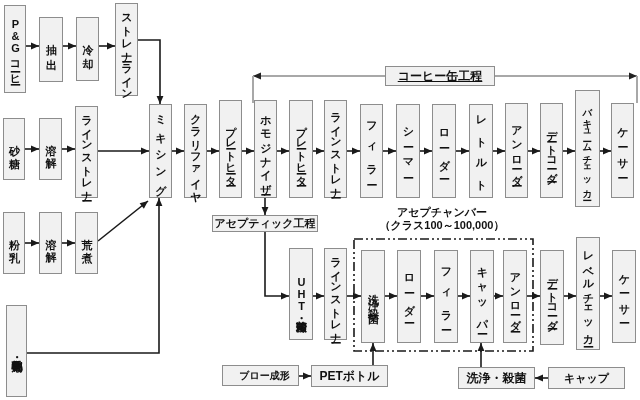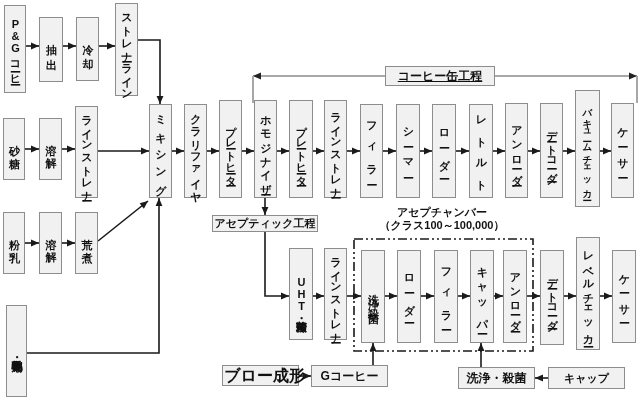--- a/index.html
+++ b/index.html
@@ -222,24 +222,24 @@
     <div class="node v" style="left: 612px; top: 250px; width: 24px; height: 93px;">
       <span style="font-size: 11px; letter-spacing: 8.8px;">ケーサー</span>
     </div>
     <div class="node h" style="left: 385px; top: 66px; width: 110px; height: 20px;">
       <span style="font-size: 12px; text-decoration: underline;">コーヒー缶工程</span>
     </div>
     <div class="node h" style="left: 212px; top: 215px; width: 106px; height: 17px;">
       <span style="font-size: 11px;">アセプティック工程</span>
     </div>
     <div class="node h" style="left: 222px; top: 365px; width: 77px; height: 21px;">
-      <span style="font-size: 16px; margin-left: 8px;">ブロー成形</span>
+      <span style="font-size: 10px; margin-left: 8px;">ブロー成形</span>
     </div>
     <div class="node h" style="left: 311px; top: 365px; width: 77px; height: 22px;">
-      <span style="font-size: 12px;">Gコーヒー</span>
+      <span style="font-size: 12px;">PETボトル</span>
     </div>
     <div class="node h" style="left: 458px; top: 367px; width: 77px; height: 22px;">
       <span style="font-size: 12px;">洗浄・殺菌</span>
     </div>
     <div class="node h" style="left: 548px; top: 367px; width: 77px; height: 22px;">
       <span style="font-size: 11px;">キャップ</span>
     </div>
   </div>
 
 </body></html>

